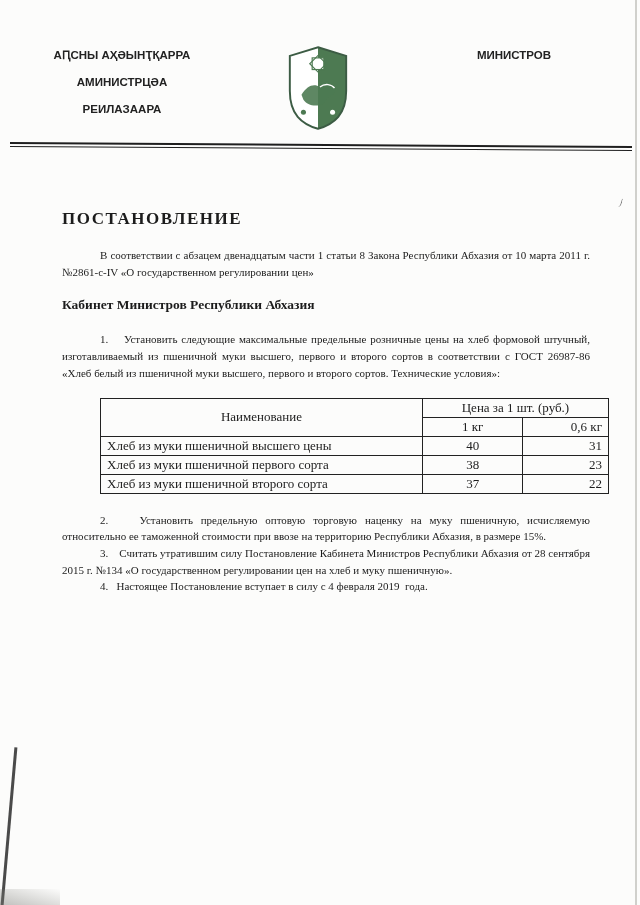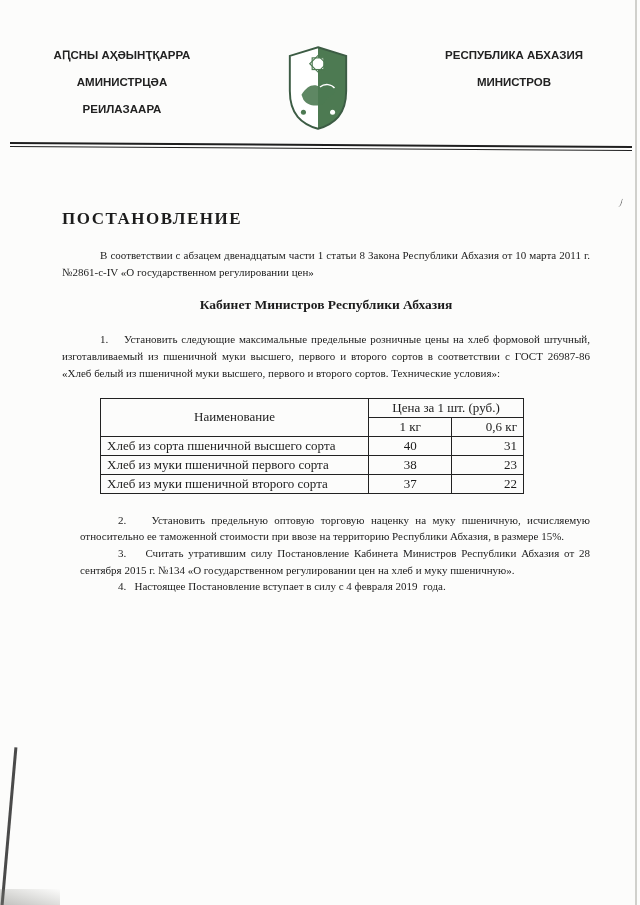--- a/index.html
+++ b/index.html
@@ -48,39 +48,39 @@
     text-align:center;
     font-size:13.5px; font-weight:bold;
   }
   p.body-par {
     margin-top:18px;
     font-size:11px;
     line-height:1.52;
     text-align:justify;
     text-indent:38px;
   }
-  p.body-par.tight { margin-top:0;margin-left:18px; }
+  p.body-par.tight { margin-top:0; }
   .issuer {
     margin-top:17px;
-    text-align:center;
+    text-align:left;
     font-size:13.5px; font-weight:bold;
   }
   .decree-word {
     margin-top:19px;
     text-align:center;
     font-size:14px; font-weight:bold;
     letter-spacing:0.5px;
   }
 
   
   table.price-table {
     margin:16px 0 18px 38px;
     border-collapse:collapse;
     font-size:13px;
-    width:424px;
+    width:509px;
   }
   .price-table td, .price-table th {
     border:1.4px solid #222;
     padding:1px 6px;
     font-weight:normal;
     height:19px;
   }
   .price-table th { text-align:center; }
   .price-table .c-name  { width:282px; }
   .price-table .c-kg1   { width:88px; text-align:center; }
@@ -134,21 +134,20 @@
         <path d="M37,44 C42,40 49,41 52,45" fill="none" stroke="#ffffff" stroke-width="1.4"></path>
 
         <circle cx="20" cy="70" r="2.6" fill="#4d7a52"></circle>
         <circle cx="50" cy="70" r="2.6" fill="#ffffff"></circle>
 
         <path d="M35,3 L64,12 L64,48 C64,72 52,82 35,87 C18,82 6,72 6,48 L6,12 Z" fill="none" stroke="#3c5c44" stroke-width="2"></path>
       </svg>
     </div>
 
     <div class="lh-col right">
-      <div>РЕСПУБЛИКА АБХАЗИЯ</div>
       <div>МИНИСТРОВ</div>
     </div>
   </div>
 
   <div class="double-rule"></div>
 
   <div class="content">
 
     <div class="doc-title">ПОСТАНОВЛЕНИЕ</div>
 
@@ -164,21 +163,21 @@
       <tbody>
         <tr>
           <th class="c-name" rowspan="2">Наименование</th>
           <th colspan="2">Цена за 1 шт. (руб.)</th>
         </tr>
         <tr>
           <th class="c-kg1">1 кг</th>
           <th class="c-kg06">0,6 кг</th>
         </tr>
         <tr>
-          <td class="name">Хлеб из сорта пшеничной высшего сорта</td>
+          <td class="name">Хлеб из муки пшеничной высшего цены</td>
           <td class="c-kg1">40</td>
           <td class="c-kg06">31</td>
         </tr>
         <tr>
           <td class="name">Хлеб из муки пшеничной первого сорта</td>
           <td class="c-kg1">38</td>
           <td class="c-kg06">23</td>
         </tr>
         <tr>
           <td class="name">Хлеб из муки пшеничной второго сорта</td>

